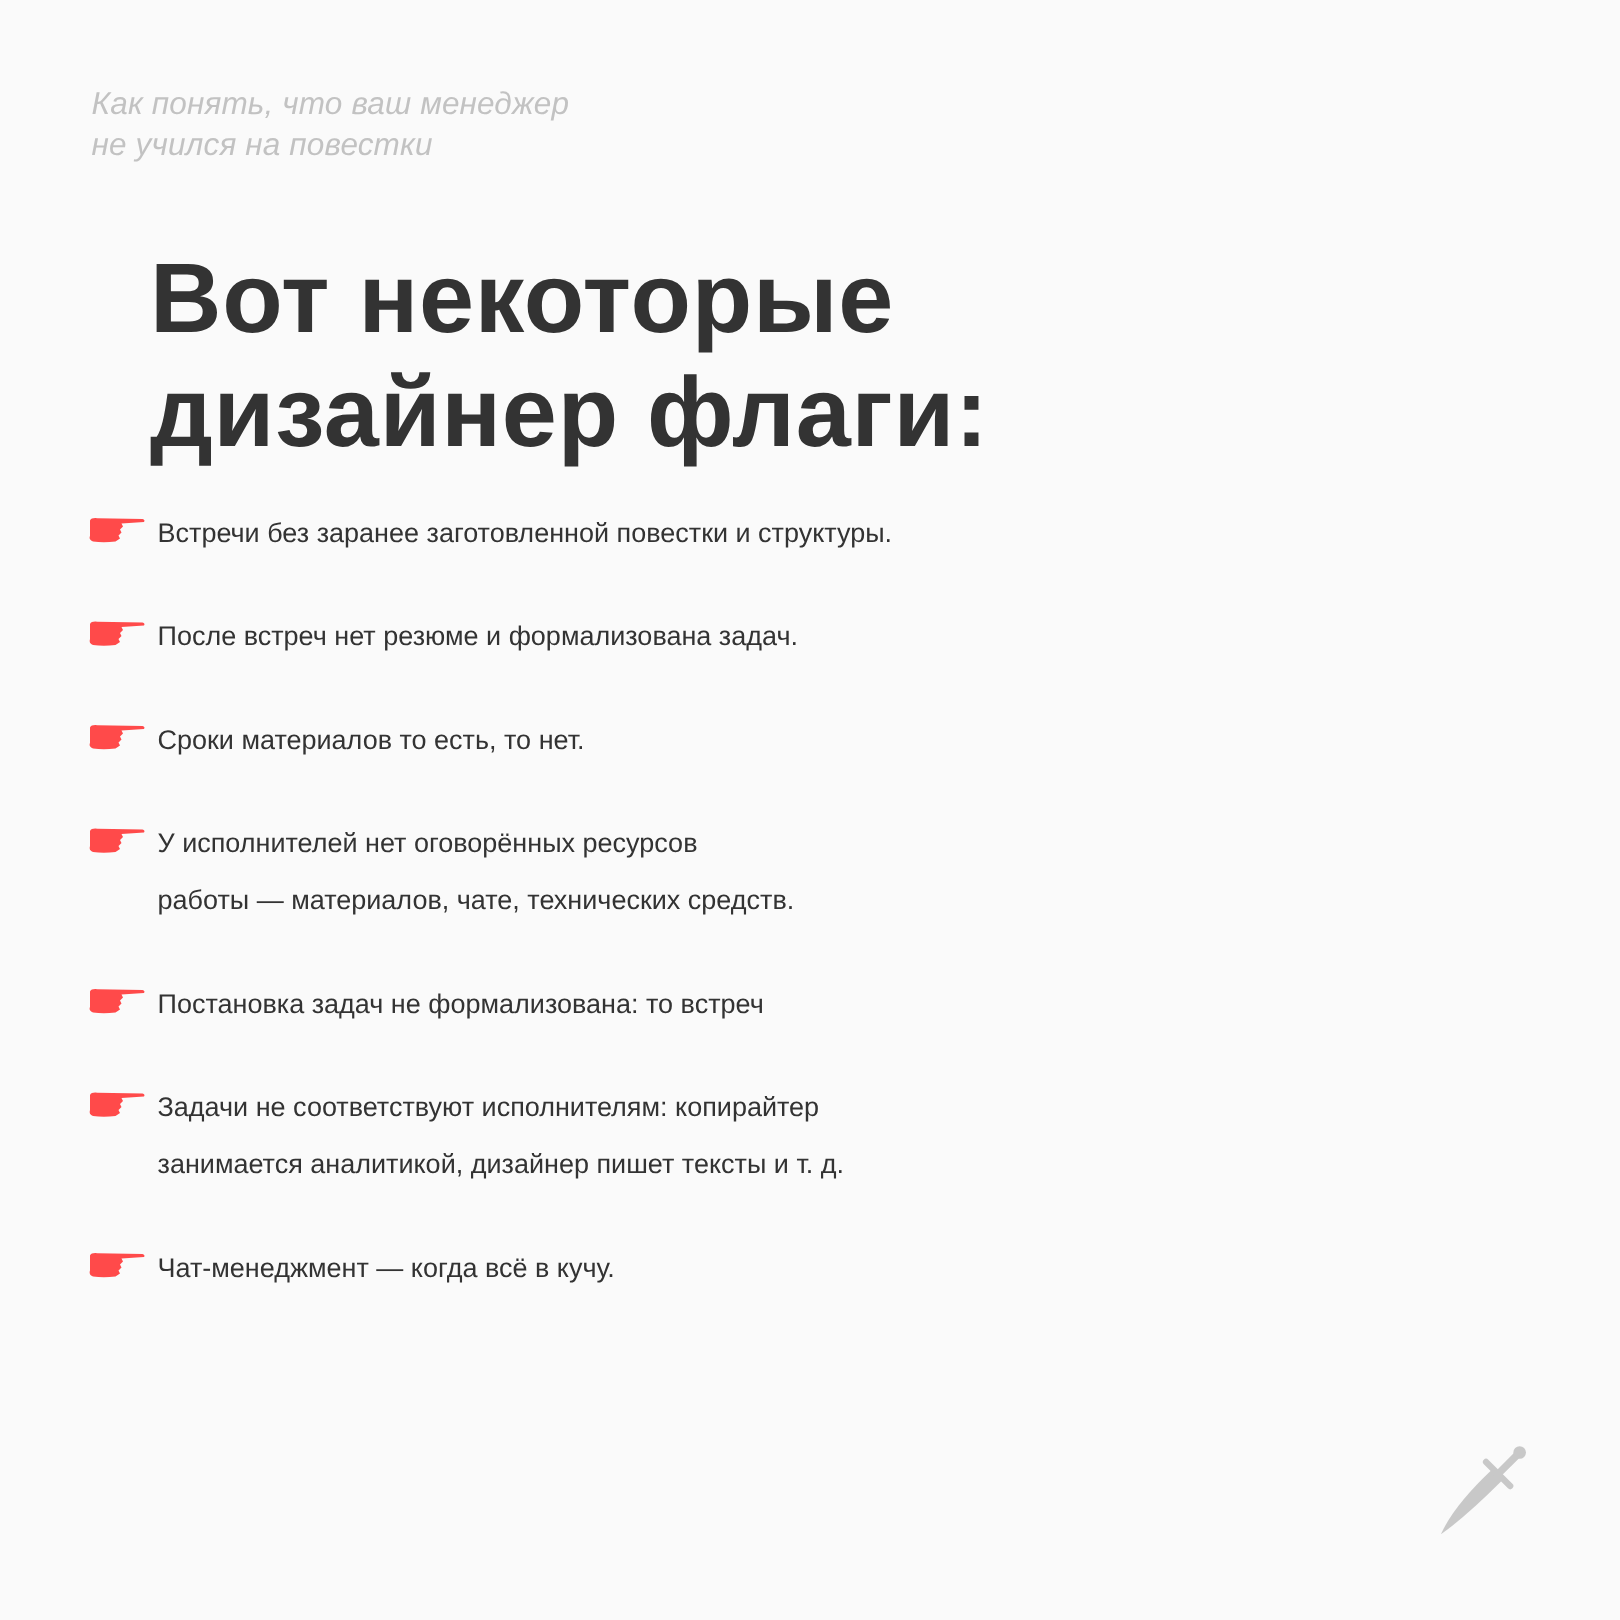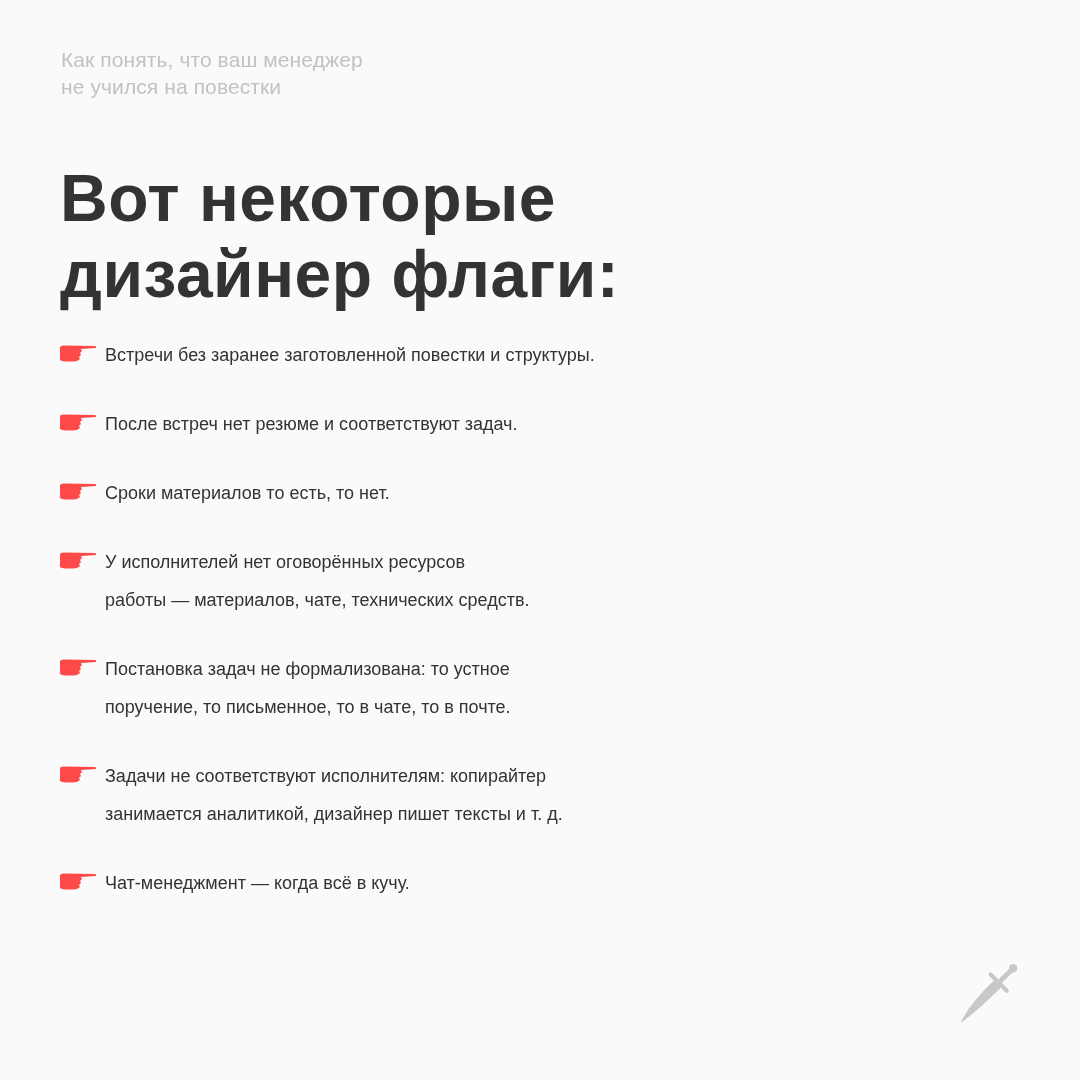--- a/index.html
+++ b/index.html
@@ -11,38 +11,39 @@
       height: 1080px;
       background: #fafafa;
       position: relative;
       overflow: hidden;
       font-family: "Liberation Sans", "DejaVu Sans", sans-serif;
       color: #333333;
     }
     .subtitle {
       position: absolute;
       left: 61px;
-      top: 46px;
+      top: 56px;
       font-size: 21px;
       line-height: 27px;
       color: #c2c2c2;
       letter-spacing: 0.1px;
+      font-style: italic;
     }
     .subtitle span { display: block; }
     .title {
       position: absolute;
       left: 60px;
       top: 160px;
       font-size: 66px;
       line-height: 76px;
       font-weight: bold;
       color: #333333;
       letter-spacing: 0.5px;
     }
-    .title span { display: block; }
+    .title span { display: block; margin-left: 40px; }
     .list {
       position: absolute;
       left: 59px;
       top: 336px;
       margin: 0;
       padding: 0;
       list-style: none;
     }
     .item {
       position: relative;
@@ -85,41 +86,40 @@
   <li class="item">
     <svg class="pointer" viewBox="0 0 38 18">
         <path d="M1 2 Q2 0 6 0.5 L36 1 Q38 1.5 37 3 L22 4 L23 6 L21 8 L22 10 L20 12 L21 14 L18 16 Q10 17 3 16 Q0 15 1 12 Z" fill="#ff4a4a"></path>
       </svg>
     <span class="line">Встречи без заранее заготовленной повестки и структуры.</span>
   </li>
   <li class="item">
     <svg class="pointer" viewBox="0 0 38 18">
         <path d="M1 2 Q2 0 6 0.5 L36 1 Q38 1.5 37 3 L22 4 L23 6 L21 8 L22 10 L20 12 L21 14 L18 16 Q10 17 3 16 Q0 15 1 12 Z" fill="#ff4a4a"></path>
       </svg>
-    <span class="line">После встреч нет резюме и соответствуют задач.</span>
+    <span class="line">После встреч нет резюме и формализована задач.</span>
   </li>
   <li class="item">
     <svg class="pointer" viewBox="0 0 38 18">
         <path d="M1 2 Q2 0 6 0.5 L36 1 Q38 1.5 37 3 L22 4 L23 6 L21 8 L22 10 L20 12 L21 14 L18 16 Q10 17 3 16 Q0 15 1 12 Z" fill="#ff4a4a"></path>
       </svg>
     <span class="line">Сроки материалов то есть, то нет.</span>
   </li>
   <li class="item">
     <svg class="pointer" viewBox="0 0 38 18">
         <path d="M1 2 Q2 0 6 0.5 L36 1 Q38 1.5 37 3 L22 4 L23 6 L21 8 L22 10 L20 12 L21 14 L18 16 Q10 17 3 16 Q0 15 1 12 Z" fill="#ff4a4a"></path>
       </svg>
     <span class="line">У исполнителей нет оговорённых ресурсов</span>
     <span class="line">работы — материалов, чате, технических средств.</span>
   </li>
   <li class="item">
     <svg class="pointer" viewBox="0 0 38 18">
         <path d="M1 2 Q2 0 6 0.5 L36 1 Q38 1.5 37 3 L22 4 L23 6 L21 8 L22 10 L20 12 L21 14 L18 16 Q10 17 3 16 Q0 15 1 12 Z" fill="#ff4a4a"></path>
       </svg>
-    <span class="line">Постановка задач не формализована: то устное</span>
-    <span class="line">поручение, то письменное, то в чате, то в почте.</span>
+    <span class="line">Постановка задач не формализована: то встреч</span>
   </li>
   <li class="item">
     <svg class="pointer" viewBox="0 0 38 18">
         <path d="M1 2 Q2 0 6 0.5 L36 1 Q38 1.5 37 3 L22 4 L23 6 L21 8 L22 10 L20 12 L21 14 L18 16 Q10 17 3 16 Q0 15 1 12 Z" fill="#ff4a4a"></path>
       </svg>
     <span class="line">Задачи не соответствуют исполнителям: копирайтер</span>
     <span class="line">занимается аналитикой, дизайнер пишет тексты и т. д.</span>
   </li>
   <li class="item">
     <svg class="pointer" viewBox="0 0 38 18">

